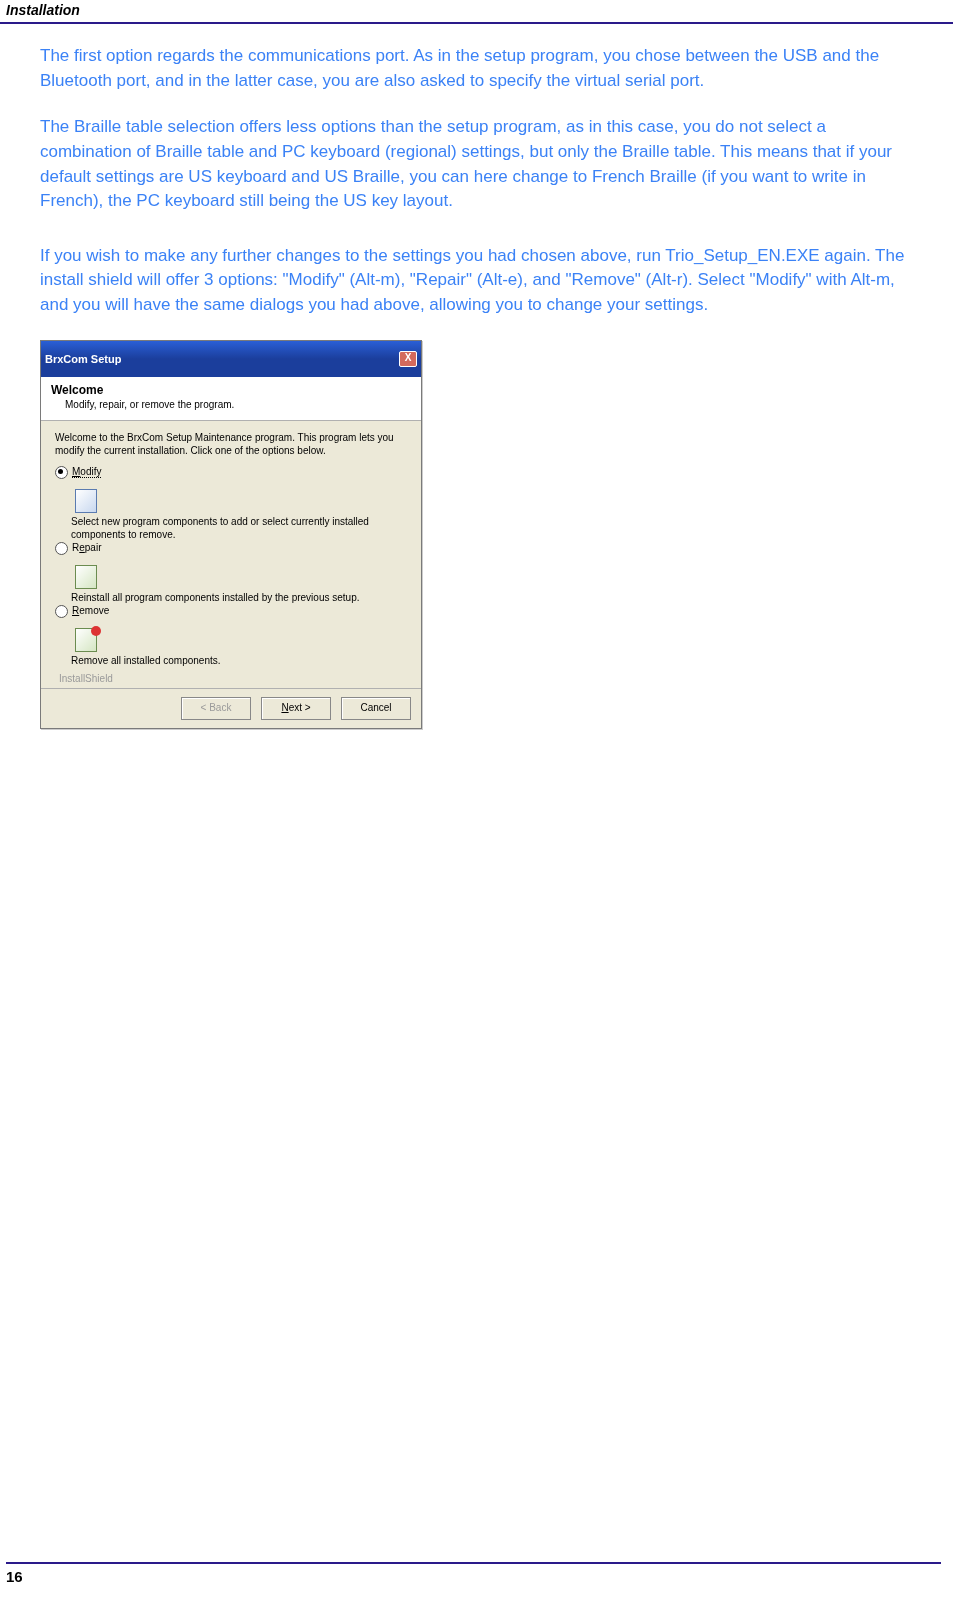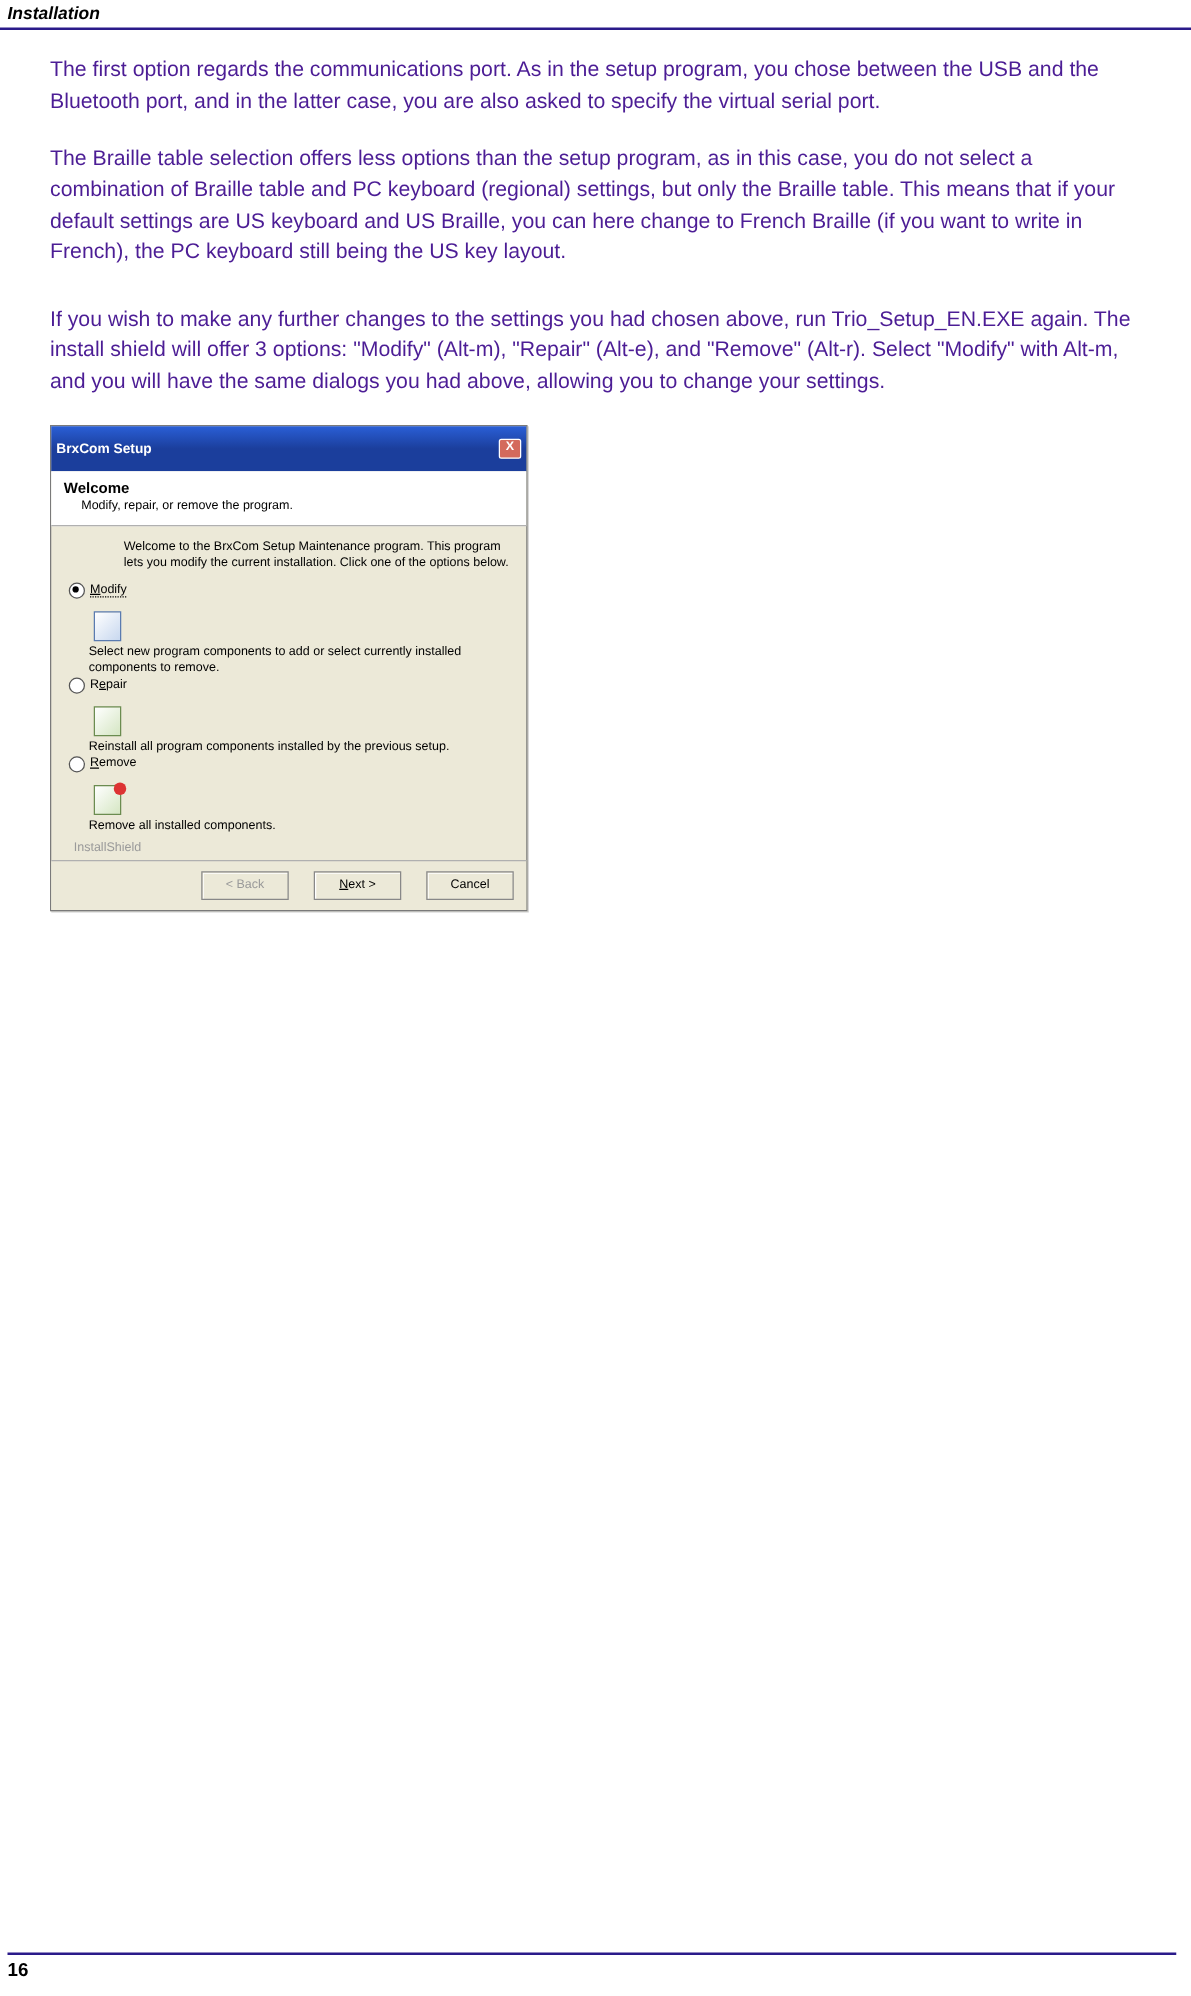--- a/index.html
+++ b/index.html
@@ -19,21 +19,21 @@
     padding: 2px 6px 4px 6px;
     border-bottom: 2px solid #2a1a8a;
   }
   .content {
     padding: 20px 40px 0 40px;
   }
   .para {
     font-size: 17px;
     line-height: 1.45;
     margin: 0 0 22px 0;
-    color: #4c1d95;
+    color: #3b82f6;
   }
   .dialog {
     margin-left: 0;
     width: 380px;
     border: 1px solid #7a7a7a;
     background: #ece9d8;
     font-family: Tahoma, sans-serif;
     font-size: 11px;
     color: #000;
     box-shadow: 1px 1px 0 rgba(0,0,0,0.2);
@@ -77,21 +77,20 @@
     margin-left: 14px;
     margin-top: 2px;
   }
   .dialog-body {
     padding: 10px 14px 4px 14px;
   }
   .intro {
     font-size: 10px;
     margin-bottom: 8px;
     line-height: 1.3;
-    margin-left: 44px;
   }
   .option {
     display: flex;
     align-items: center;
     margin-bottom: 8px;
   }
   .radio {
     width: 11px;
     height: 11px;
     border: 1px solid #555;
@@ -164,21 +163,21 @@
   .shield-label {
     color: #9a9a9a;
     font-size: 10px;
     margin: 6px 0 0 4px;
   }
   .button-row {
     border-top: 1px solid #b0b0b0;
     padding: 8px 10px;
     display: flex;
     justify-content: flex-end;
-    gap: 20px;
+    gap: 10px;
     background: #ece9d8;
   }
   .btn {
     min-width: 68px;
     height: 21px;
     font-size: 10px;
     background: #ece9d8;
     border: 1px solid #888;
     box-shadow: inset 1px 1px 0 #fff;
     text-align: center;

